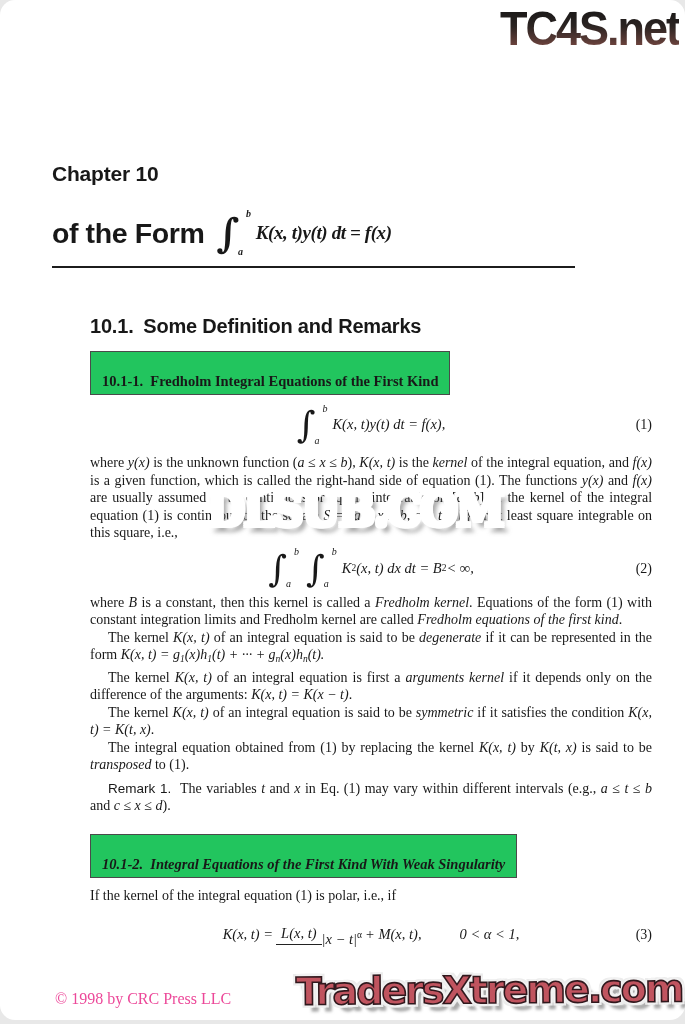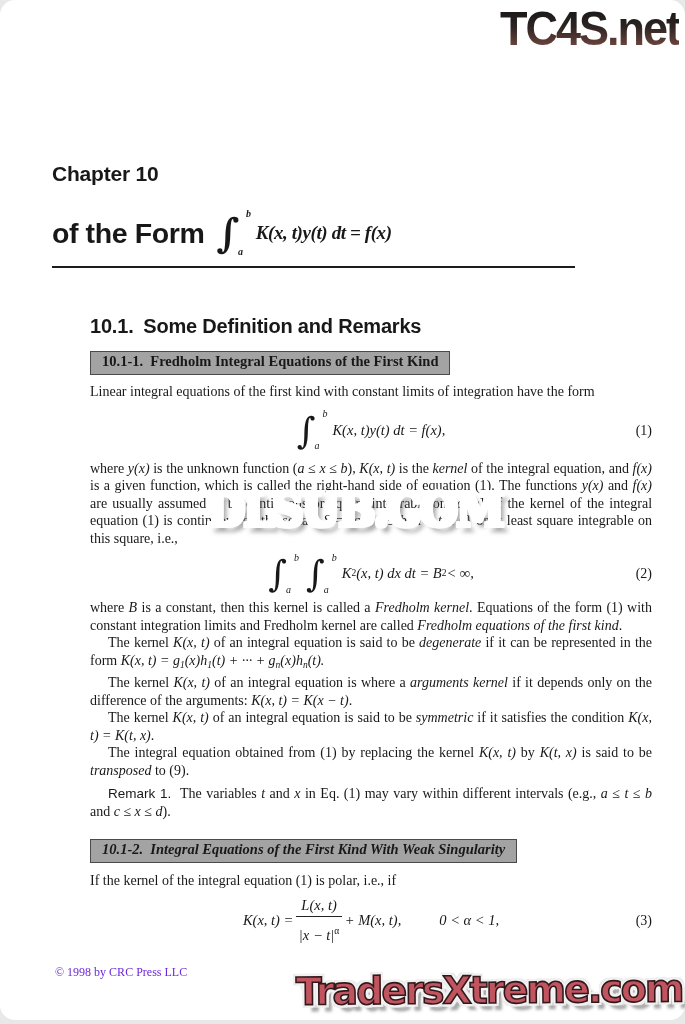--- a/index.html
+++ b/index.html
@@ -36,22 +36,22 @@
     font-size:28.5px;line-height:38px;letter-spacing:-.4px;}
   .title-line2{display:flex;align-items:center;height:52px;}
   .title-math{display:inline-flex;align-items:center;margin-left:12px;
     font-family:"Liberation Serif",serif;font-style:italic;font-weight:700;font-size:19px;}
   .title-rule{border:none;border-top:2.5px solid #1c1c1c;width:523px;margin:7px 0 0 0;}
 
   
   .content{position:absolute;left:50px;top:315px;width:562px;font-size:14px;line-height:17.5px;margin-left:40px;}
   .section-title{margin:0;font-family:"Liberation Sans",sans-serif;font-weight:700;
     font-size:20px;line-height:23px;letter-spacing:-.2px;}
-  .box{display:inline-block;margin:13px 0 0 0;border:1px solid #4a4a4a;padding:0 11px 4px 11px;
-    font-weight:700;font-size:14.5px;line-height:18px;background:#a3a3a3;}
+  .box{display:inline-block;margin:13px 0 0 0;border:1px solid #4a4a4a;padding:20px 11px 4px 11px;
+    font-weight:700;font-size:14.5px;line-height:18px;background:#22c55e;}
   .box.b2{margin-top:19px;font-style:italic;}
   p{margin:0;text-align:justify;}
   .p1{margin-top:8px;}
   .p8{margin-top:9px;}
   .ind{text-indent:18px;}
   .remark{margin-top:6px;}
   .s-i{font-style:italic;}
   .s-sans{font-family:Liberation Sans, sans-serif;font-size:13.5px;}
   .s-sub{font-style:italic;font-size:9.5px;vertical-align:-3px;}
 
@@ -65,29 +65,29 @@
   .int{font-family:"DejaVu Serif",serif;font-style:normal;font-size:36px;line-height:38px;}
   .int2{margin-left:2px;}
   .int-big{font-size:40px;line-height:44px;}
   .limits{display:inline-flex;flex-direction:column;justify-content:space-between;
     height:42px;padding:1px 0 2px 0;margin-right:5px;
     font-family:"Liberation Serif",serif;font-style:italic;font-size:10px;line-height:10px;}
   .limits-big{height:48px;}
   .lim-t{margin-left:7px;}
   .lim-b{margin-left:-1px;}
   .msup{font-style:normal;font-size:9.5px;vertical-align:6px;}
-  .frac{display:inline-flex;flex-direction:column;align-items:center;margin:0 3px;}
+  .frac{display:inline-flex;flex-direction:row;align-items:center;margin:0 3px;}
   .fnum{padding:0 5px 2px 5px;border-bottom:1px solid #222;}
   .fden{padding-top:6px;}
   .cond{margin-left:38px;}
   .eq-num{position:absolute;right:0;top:50%;transform:translateY(-50%);
     font-family:"Liberation Serif",serif;font-size:14px;}
 
   
-  .copyright{position:absolute;left:55px;bottom:40px;font-size:12px;color:#6d28d9;}
+  .copyright{position:absolute;left:55px;bottom:12px;font-size:16px;color:#ec4899;}
 </style>
 </head>
 <body>
 
 <div class="page">
 
   <div class="wm-top">TC4S.net</div>
 
   <div class="head">
     <h2 class="chapter-label">Chapter 10</h2>
@@ -105,21 +105,20 @@
       </span>
     </h1>
     <hr class="title-rule">
   </div>
 
   <div class="content">
     <h3 class="section-title">10.1. Some Definition and Remarks</h3>
 
     <div><div class="box">10.1-1. Fredholm Integral Equations of the First Kind</div></div>
 
-    <p class="p1"><span>Linear integral equations of the first kind with constant limits of integration have the form</span></p>
 
     <div class="equation e1">
       <span class="eq-inner">
         <span class="int">∫</span>
         <span class="limits">
           <span class="lim-t">b</span>
           <span class="lim-b">a</span>
         </span>
         <span class="mi">K(x, t)y(t) dt = f(x),</span>
       </span>
@@ -144,23 +143,23 @@
           <span class="msup">2</span>
           <span class="mi">(x, t) dx dt = B</span>
           <span class="msup">2</span>
           <span class="mi"> &lt; ∞,</span>
       </span>
       <span class="eq-num">(2)</span>
     </div>
 
     <p><span>where </span><span class="s-i">B</span><span> is a constant, then this kernel is called a </span><span class="s-i">Fredholm kernel</span><span>. Equations of the form (1) with constant integration limits and Fredholm kernel are called </span><span class="s-i">Fredholm equations of the first kind</span><span>.</span></p>
     <p class="ind"><span>The kernel </span><span class="s-i">K(x, t)</span><span> of an integral equation is said to be </span><span class="s-i">degenerate</span><span> if it can be represented in the form </span><span class="s-i">K(x, t) = g</span><span class="s-sub">1</span><span class="s-i">(x)h</span><span class="s-sub">1</span><span class="s-i">(t) + ··· + g</span><span class="s-sub">n</span><span class="s-i">(x)h</span><span class="s-sub">n</span><span class="s-i">(t).</span></p>
-    <p class="ind"><span>The kernel </span><span class="s-i">K(x, t)</span><span> of an integral equation is where a </span><span class="s-i">arguments kernel</span><span> if it depends only on the difference of the arguments: </span><span class="s-i">K(x, t) = K(x − t)</span><span>.</span></p>
+    <p class="ind"><span>The kernel </span><span class="s-i">K(x, t)</span><span> of an integral equation is first a </span><span class="s-i">arguments kernel</span><span> if it depends only on the difference of the arguments: </span><span class="s-i">K(x, t) = K(x − t)</span><span>.</span></p>
     <p class="ind"><span>The kernel </span><span class="s-i">K(x, t)</span><span> of an integral equation is said to be </span><span class="s-i">symmetric</span><span> if it satisfies the condition </span><span class="s-i">K(x, t) = K(t, x)</span><span>.</span></p>
-    <p class="ind"><span>The integral equation obtained from (1) by replacing the kernel </span><span class="s-i">K(x, t)</span><span> by </span><span class="s-i">K(t, x)</span><span> is said to be </span><span class="s-i">transposed</span><span> to (9).</span></p>
+    <p class="ind"><span>The integral equation obtained from (1) by replacing the kernel </span><span class="s-i">K(x, t)</span><span> by </span><span class="s-i">K(t, x)</span><span> is said to be </span><span class="s-i">transposed</span><span> to (1).</span></p>
     <p class="ind remark"><span class="s-sans">Remark 1.</span><span>&nbsp; The variables </span><span class="s-i">t</span><span> and </span><span class="s-i">x</span><span> in Eq. (1) may vary within different intervals (e.g., </span><span class="s-i">a ≤ t ≤ b</span><span> and </span><span class="s-i">c ≤ x ≤ d</span><span>).</span></p>
 
     <div><div class="box b2">10.1-2. Integral Equations of the First Kind With Weak Singularity</div></div>
 
     <p class="p8"><span>If the kernel of the integral equation (1) is polar, i.e., if</span></p>
 
     <div class="equation e3">
       <span class="eq-inner">
         <span class="mi">K(x, t) = </span>
         <span class="frac">

